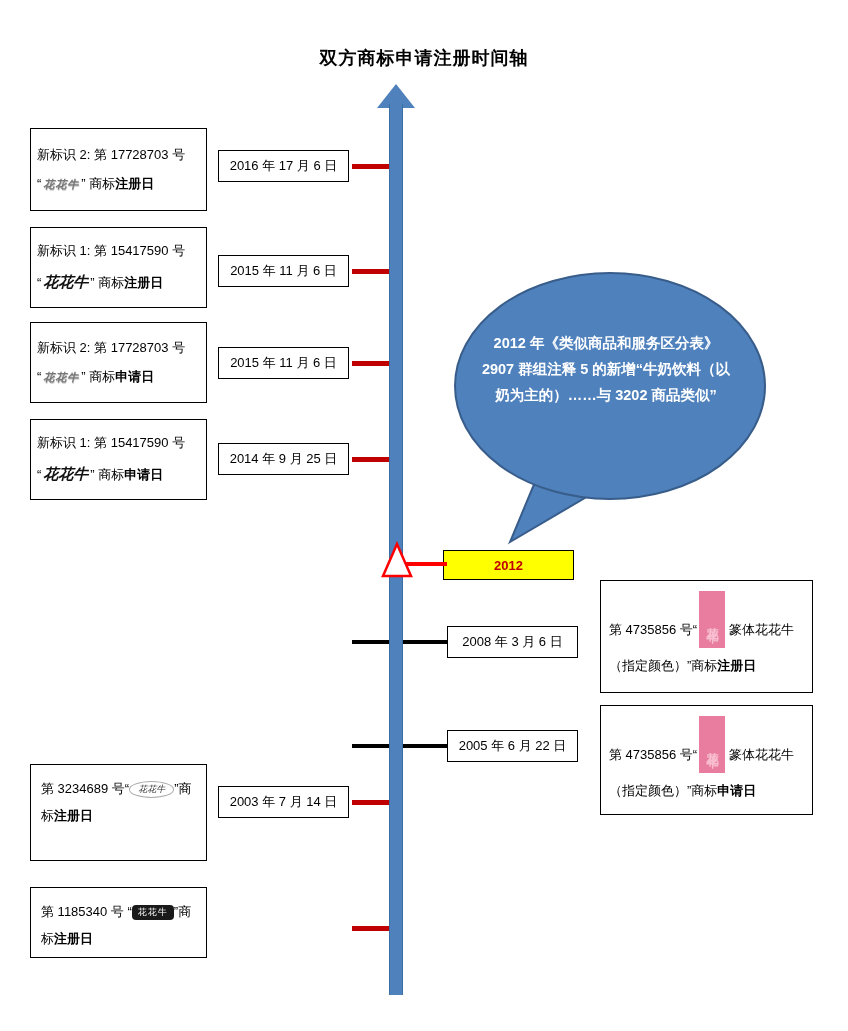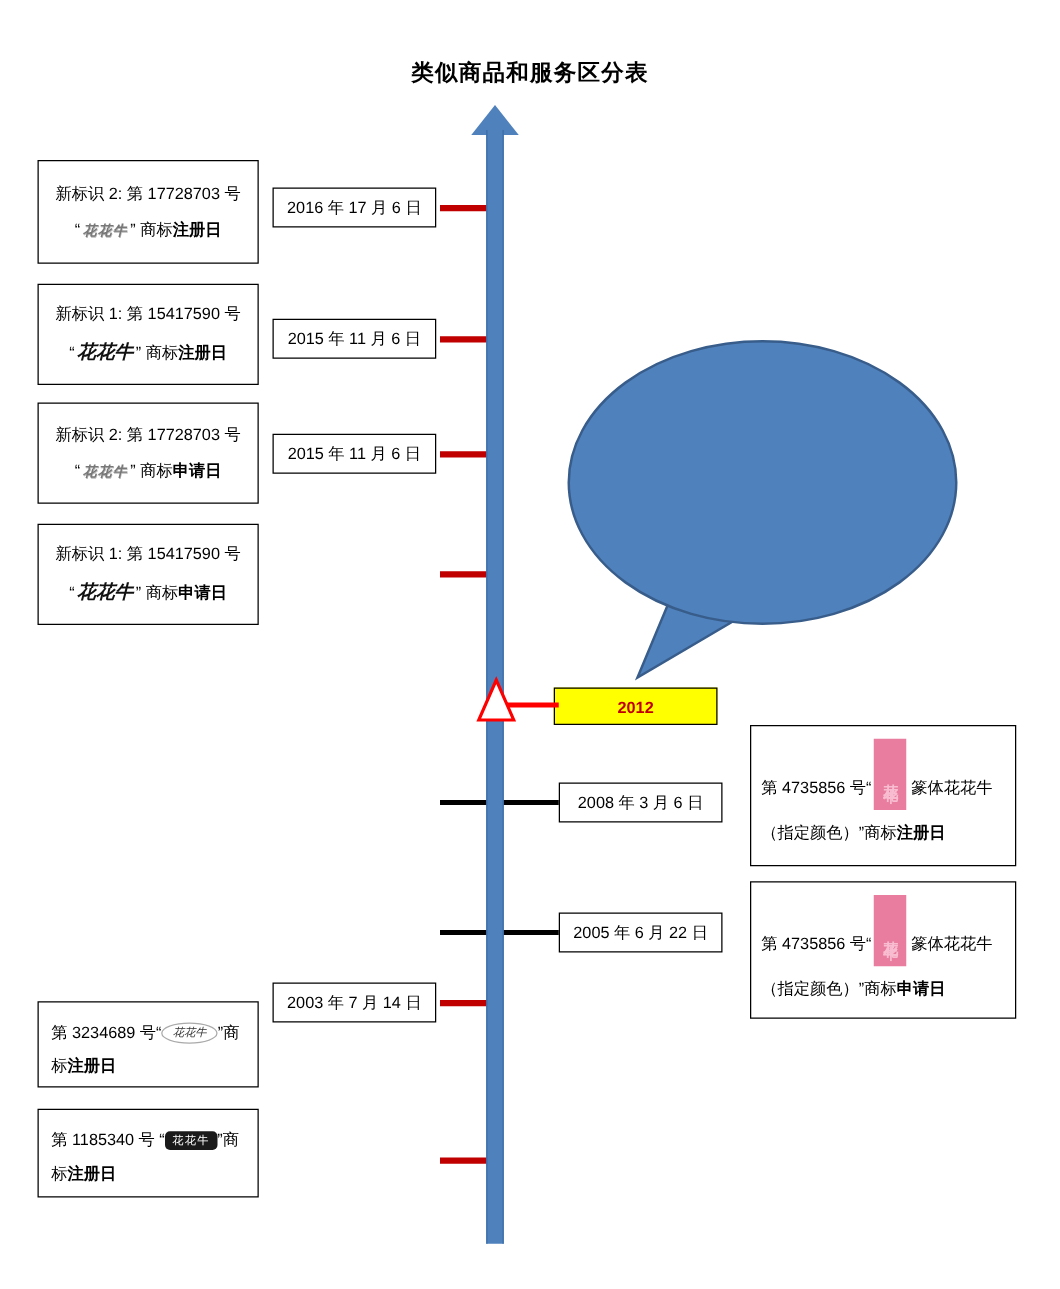--- a/index.html
+++ b/index.html
@@ -27,21 +27,21 @@
   .tick { position:absolute; z-index:1; }
   .tick.red   { left:352px; width:38px; height:5px; background:#c00000; }
   .tick.black { left:352px; width:95px; height:4px; background:#000000; }
   .connector-red { position:absolute; left:404px; top:562px; width:43px; height:4px; background:#ff0000; z-index:1; }
   .triangle-svg { position:absolute; left:380px; top:541px; z-index:3; }
 
   
   .event-box {
     position:absolute; left:30px; width:177px; border:1px solid #000; background:#fff;
     display:flex; flex-direction:column; justify-content:center;
-    text-align:center; font-size:13px; line-height:2.2; padding:2px 6px;
+    font-size:13px; line-height:2.2; padding:2px 6px;
   }
   .event-box.bottom { display:block; text-align:left; padding:10px 10px; line-height:2.1; }
 
   
   .date-box {
     position:absolute; width:131px; height:32px; border:1px solid #000; background:#fff;
     display:flex; align-items:center; justify-content:center; font-size:13px;
   }
   .year-box {
     position:absolute; left:443px; top:550px; width:131px; height:30px;
@@ -82,21 +82,21 @@
   .bubble-text {
     position:absolute; left:478px; top:330px; width:256px; z-index:4;
     text-align:center; color:#fff; font-weight:bold; font-size:14.5px; line-height:1.8;
   }
 </style>
 </head>
 <body>
 
 <div class="page">
 
-  <div class="title">类似商品和服务区分表</div>
+  <div class="title">双方商标申请注册时间轴</div>
 
   <div class="axis-head"></div>
   <div class="axis"></div>
 
   <div class="tick red" style="top:164px"></div>
   <div class="tick red" style="top:269px"></div>
   <div class="tick red" style="top:361px"></div>
   <div class="tick red" style="top:457px"></div>
   <div class="tick black" style="top:640px"></div>
   <div class="tick black" style="top:744px"></div>
@@ -105,20 +105,21 @@
   <div class="connector-red"></div>
 
   <svg class="triangle-svg" width="34" height="38" viewBox="0 0 34 38">
     <polygon points="17,3 31,35 3,35" fill="#ffffff" stroke="#ff0000" stroke-width="2.5"></polygon>
   </svg>
 
   <svg class="bubble-svg" width="320" height="290" viewBox="0 0 320 290">
     <polygon points="90,200 145,222 60,272" fill="#4f81bd" stroke="#385d8a" stroke-width="2"></polygon>
     <ellipse cx="160" cy="116" rx="155" ry="113" fill="#4f81bd" stroke="#385d8a" stroke-width="2"></ellipse>
   </svg>
+  <div class="bubble-text">2012 年《类似商品和服务区分表》2907 群组注释 5 的新增“牛奶饮料（以奶为主的）……与 3202 商品类似”</div>
 
   <div class="event-box" style="top:128px;height:83px">
     <div>新标识 2: 第 17728703 号</div>
     <div><span>“</span><span class="logo-figure">花花牛</span><span>”</span><span> 商标</span><b>注册日</b></div>
   </div>
 
   <div class="event-box" style="top:227px;height:81px">
     <div>新标识 1: 第 15417590 号</div>
     <div><span>“</span><span class="logo-script">花花牛</span><span>”</span><span> 商标</span><b>注册日</b></div>
   </div>
@@ -126,31 +127,32 @@
   <div class="event-box" style="top:322px;height:81px">
     <div>新标识 2: 第 17728703 号</div>
     <div><span>“</span><span class="logo-figure">花花牛</span><span>”</span><span> 商标</span><b>申请日</b></div>
   </div>
 
   <div class="event-box" style="top:419px;height:81px">
     <div>新标识 1: 第 15417590 号</div>
     <div><span>“</span><span class="logo-script">花花牛</span><span>”</span><span> 商标</span><b>申请日</b></div>
   </div>
 
-  <div class="event-box bottom" style="top:801px;height:69px">
+  <div class="event-box bottom" style="top:764px;height:97px">
     <span>第 3234689 号“</span><span class="logo-oval">花花牛</span><span>”商标</span><b>注册日</b>
   </div>
 
   <div class="event-box bottom" style="top:887px;height:71px">
     <span>第 1185340 号 “</span><span class="logo-badge">花花牛</span><span>”商标</span><b>注册日</b>
   </div>
 
   <div class="date-box" style="left:218px;top:150px">2016 年 17 月 6 日</div>
   <div class="date-box" style="left:218px;top:255px">2015 年 11 月 6 日</div>
   <div class="date-box" style="left:218px;top:347px">2015 年 11 月 6 日</div>
+  <div class="date-box" style="left:218px;top:443px">2014 年 9 月 25 日</div>
   <div class="date-box" style="left:218px;top:786px">2003 年 7 月 14 日</div>
 
   <div class="year-box">2012</div>
 
   <div class="date-box" style="left:447px;top:626px">2008 年 3 月 6 日</div>
   <div class="date-box" style="left:447px;top:730px">2005 年 6 月 22 日</div>
 
   <div class="right-box" style="top:580px;height:113px">
     <span class="l1a">第 4735856 号“</span>
     <div class="pink-seal">花花牛</div>

